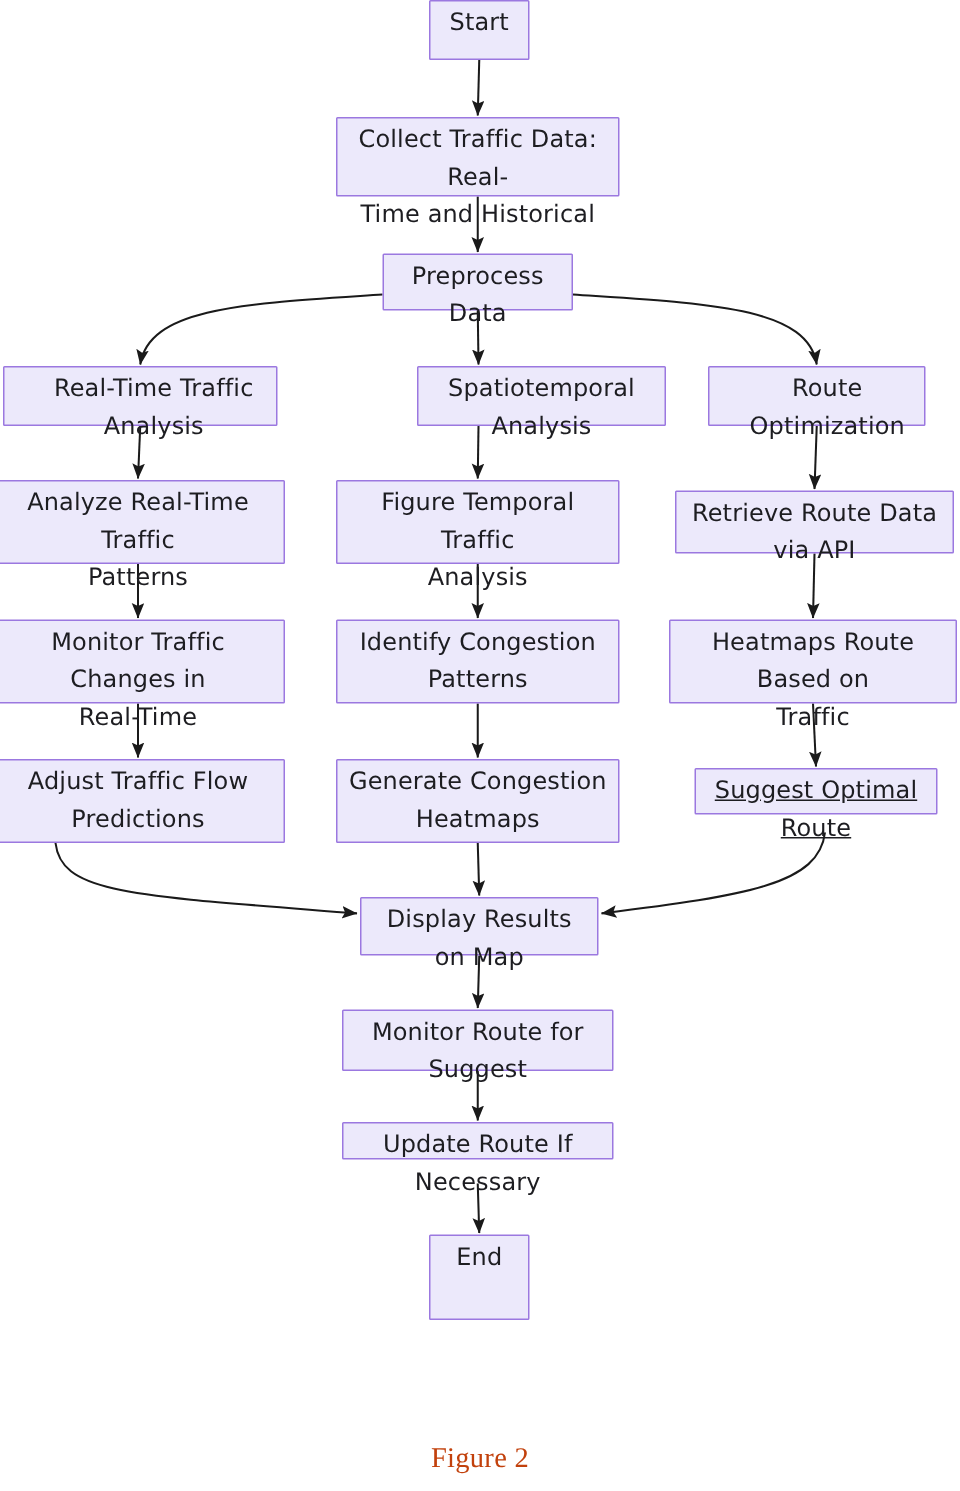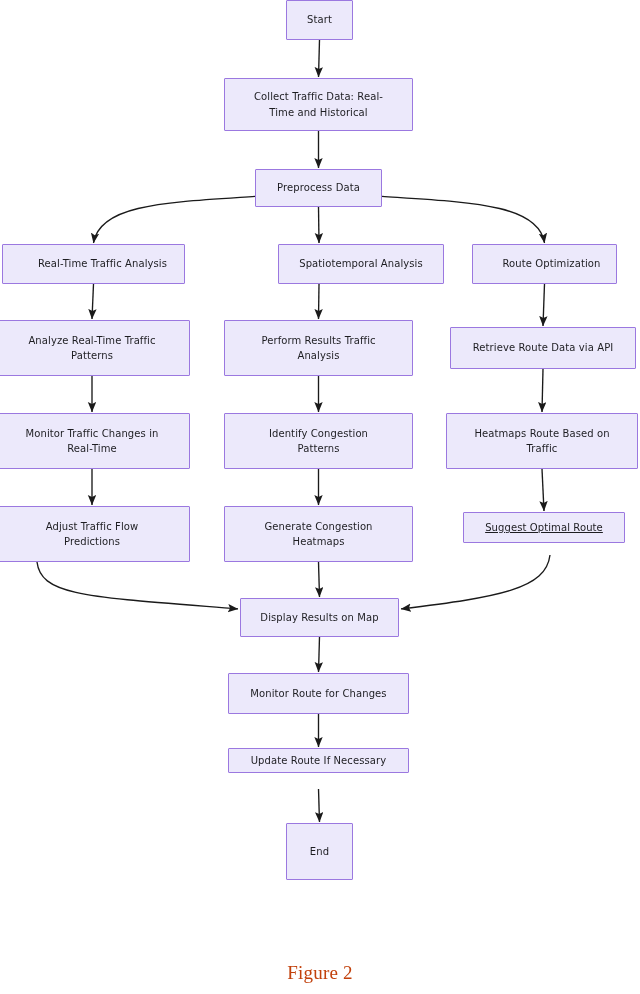--- a/index.html
+++ b/index.html
@@ -33,26 +33,25 @@
     pointer-events: none;
   }
 
   .node {
     position: absolute;
     box-sizing: border-box;
     background: #ece9fb;
     border: 1.2px solid #9b78e0;
     border-radius: 1px;
     display: flex;
-    align-items: center;
     justify-content: center;
     text-align: center;
     color: #1d1d21;
     font-family: "DejaVu Sans", sans-serif;
-    font-size: 10px;
+    font-size: 16px;
     line-height: 1.55;
     letter-spacing: 0.1px;
     padding: 2px 6px;
     z-index: 2;
   }
 
   .node .node-label {
     display: block;
     width: 100%;
     white-space: pre-line;
@@ -122,21 +121,21 @@
         <span class="node-label">Spatiotemporal Analysis</span>
       </div>
       <div class="node" style="left: 472px; top: 244px; width: 145px; height: 40px; background: rgb(236, 233, 251); border-color: rgb(155, 120, 224); color: rgb(29, 29, 33); padding-left: 20px;">
         <span class="node-label">Route Optimization</span>
       </div>
       <div class="node" style="left: -6px; top: 320px; width: 196px; height: 56px; background: rgb(236, 233, 251); border-color: rgb(155, 120, 224); color: rgb(29, 29, 33);">
         <span class="node-label">Analyze Real-Time Traffic
 Patterns</span>
       </div>
       <div class="node" style="left: 224px; top: 320px; width: 189px; height: 56px; background: rgb(236, 233, 251); border-color: rgb(155, 120, 224); color: rgb(29, 29, 33);">
-        <span class="node-label">Perform Results Traffic
+        <span class="node-label">Figure Temporal Traffic
 Analysis</span>
       </div>
       <div class="node" style="left: 450px; top: 327px; width: 186px; height: 42px; background: rgb(236, 233, 251); border-color: rgb(155, 120, 224); color: rgb(29, 29, 33);">
         <span class="node-label">Retrieve Route Data via API</span>
       </div>
       <div class="node" style="left: -6px; top: 413px; width: 196px; height: 56px; background: rgb(236, 233, 251); border-color: rgb(155, 120, 224); color: rgb(29, 29, 33);">
         <span class="node-label">Monitor Traffic Changes in
 Real-Time</span>
       </div>
       <div class="node" style="left: 224px; top: 413px; width: 189px; height: 56px; background: rgb(236, 233, 251); border-color: rgb(155, 120, 224); color: rgb(29, 29, 33);">
@@ -155,21 +154,21 @@
         <span class="node-label">Generate Congestion
 Heatmaps</span>
       </div>
       <div class="node" style="left: 463px; top: 512px; width: 162px; height: 31px; background: rgb(236, 233, 251); border-color: rgb(155, 120, 224); color: rgb(29, 29, 33); text-decoration: underline;">
         <span class="node-label">Suggest Optimal Route</span>
       </div>
       <div class="node" style="left: 240px; top: 598px; width: 159px; height: 39px; background: rgb(236, 233, 251); border-color: rgb(155, 120, 224); color: rgb(29, 29, 33);">
         <span class="node-label">Display Results on Map</span>
       </div>
       <div class="node" style="left: 228px; top: 673px; width: 181px; height: 41px; background: rgb(236, 233, 251); border-color: rgb(155, 120, 224); color: rgb(29, 29, 33);">
-        <span class="node-label">Monitor Route for Changes</span>
+        <span class="node-label">Monitor Route for Suggest</span>
       </div>
       <div class="node" style="left: 228px; top: 748px; width: 181px; height: 25px; background: rgb(236, 233, 251); border-color: rgb(155, 120, 224); color: rgb(29, 29, 33);">
         <span class="node-label">Update Route If Necessary</span>
       </div>
       <div class="node" style="left: 286px; top: 823px; width: 67px; height: 57px; background: rgb(236, 233, 251); border-color: rgb(155, 120, 224); color: rgb(29, 29, 33);">
         <span class="node-label">End</span>
       </div>
     </div>
 
   <div class="caption" style="top: 962px; left: 0px;">Figure 2</div>

